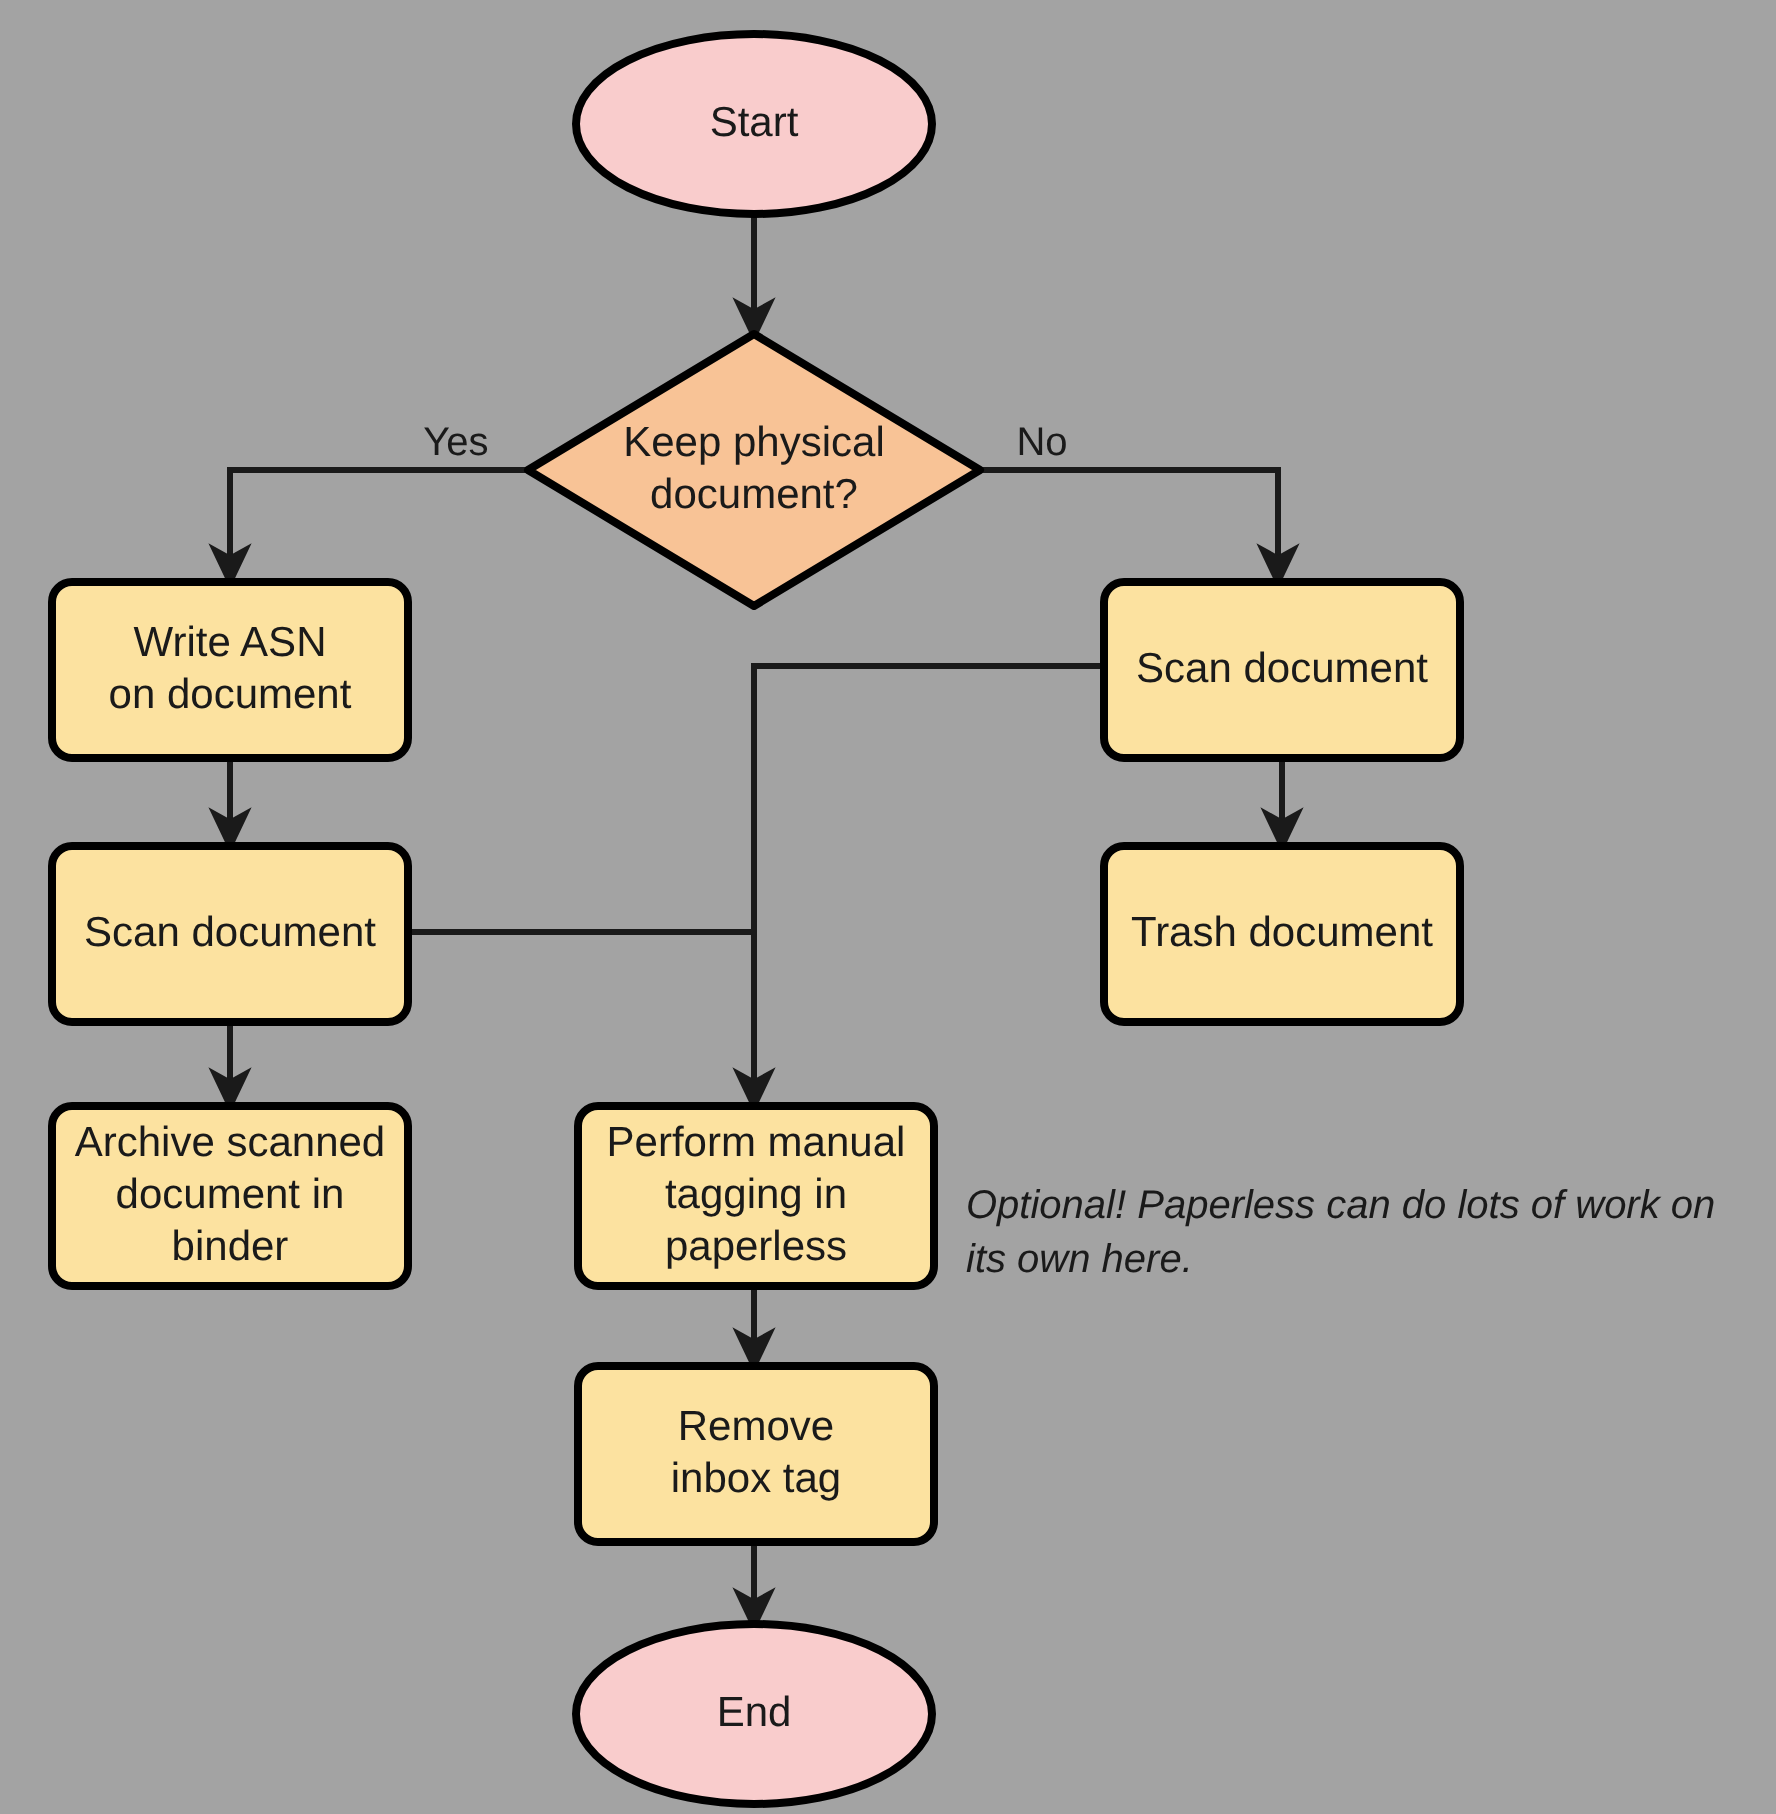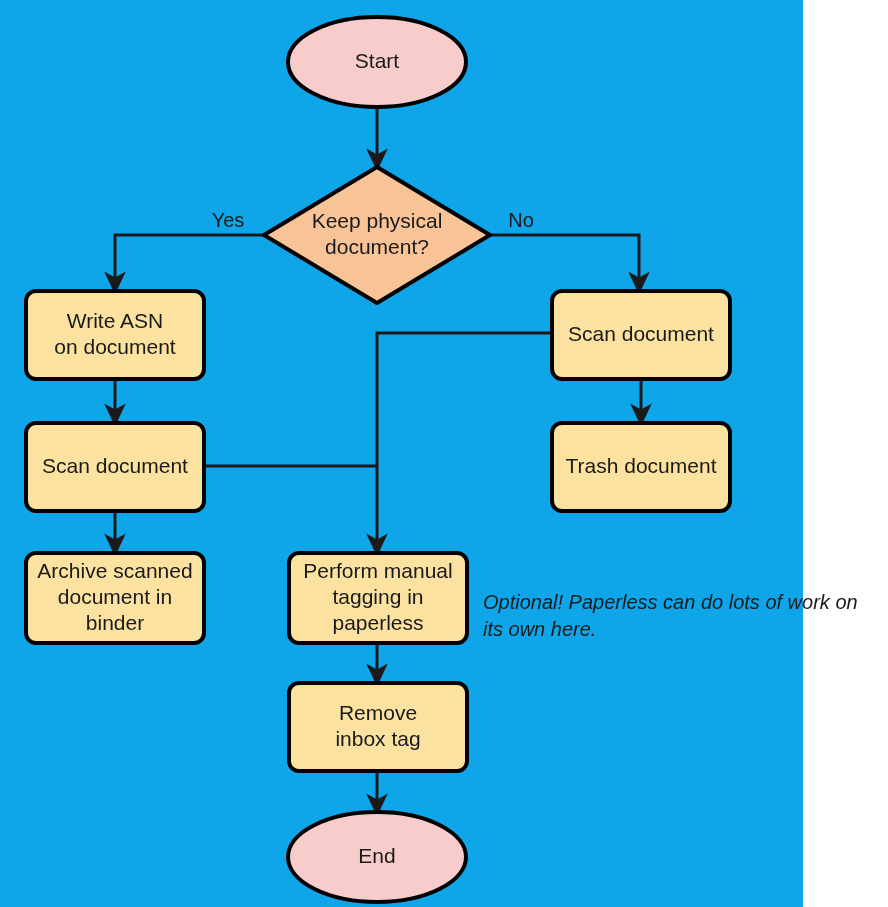--- a/index.html
+++ b/index.html
@@ -8,23 +8,23 @@
     background: #ffffff;
   }
   body {
     width: 888px;
     height: 907px;
     font-family: "Liberation Sans", sans-serif;
     overflow: hidden;
   }
   #flowchart-root {
     position: relative;
-    width: 803px;
+    width: 888px;
     height: 907px;
-    background: #0ea5e9;
+    background: #a3a3a3;
   }
   svg#flow-svg {
     display: block;
     width: 888px;
     height: 907px;
   }
   .node-shape {
     stroke: #000000;
     stroke-width: 4;
     stroke-linejoin: round;

